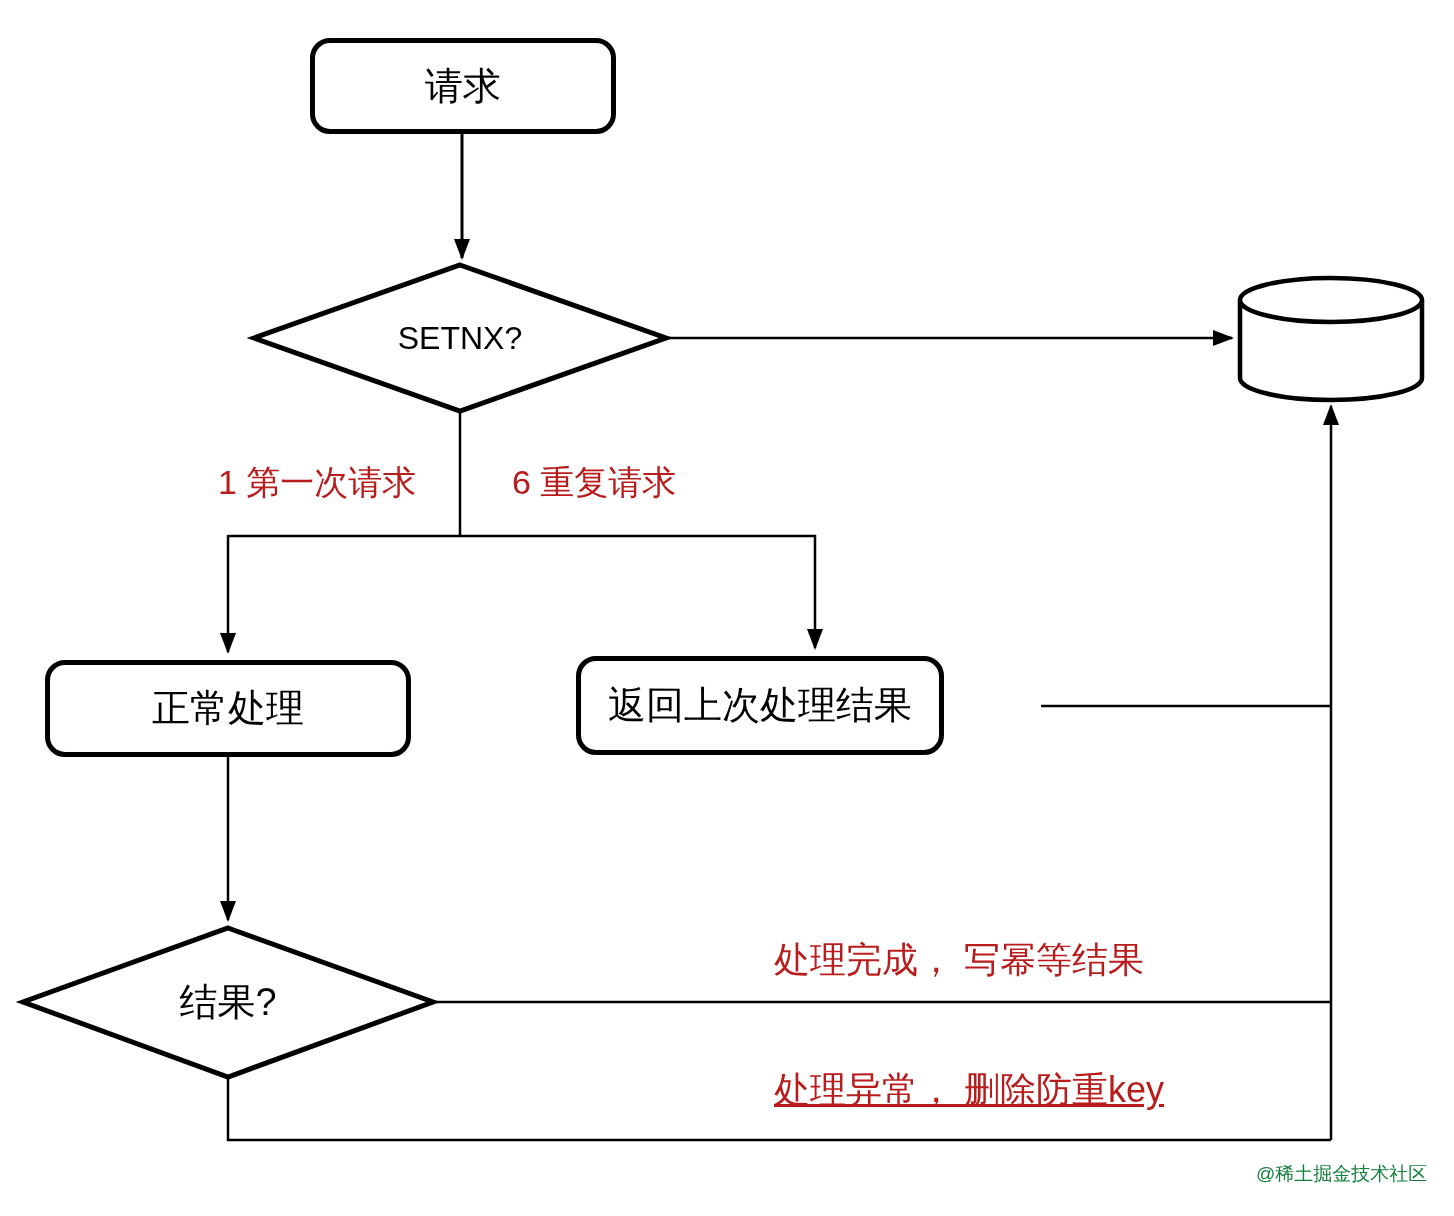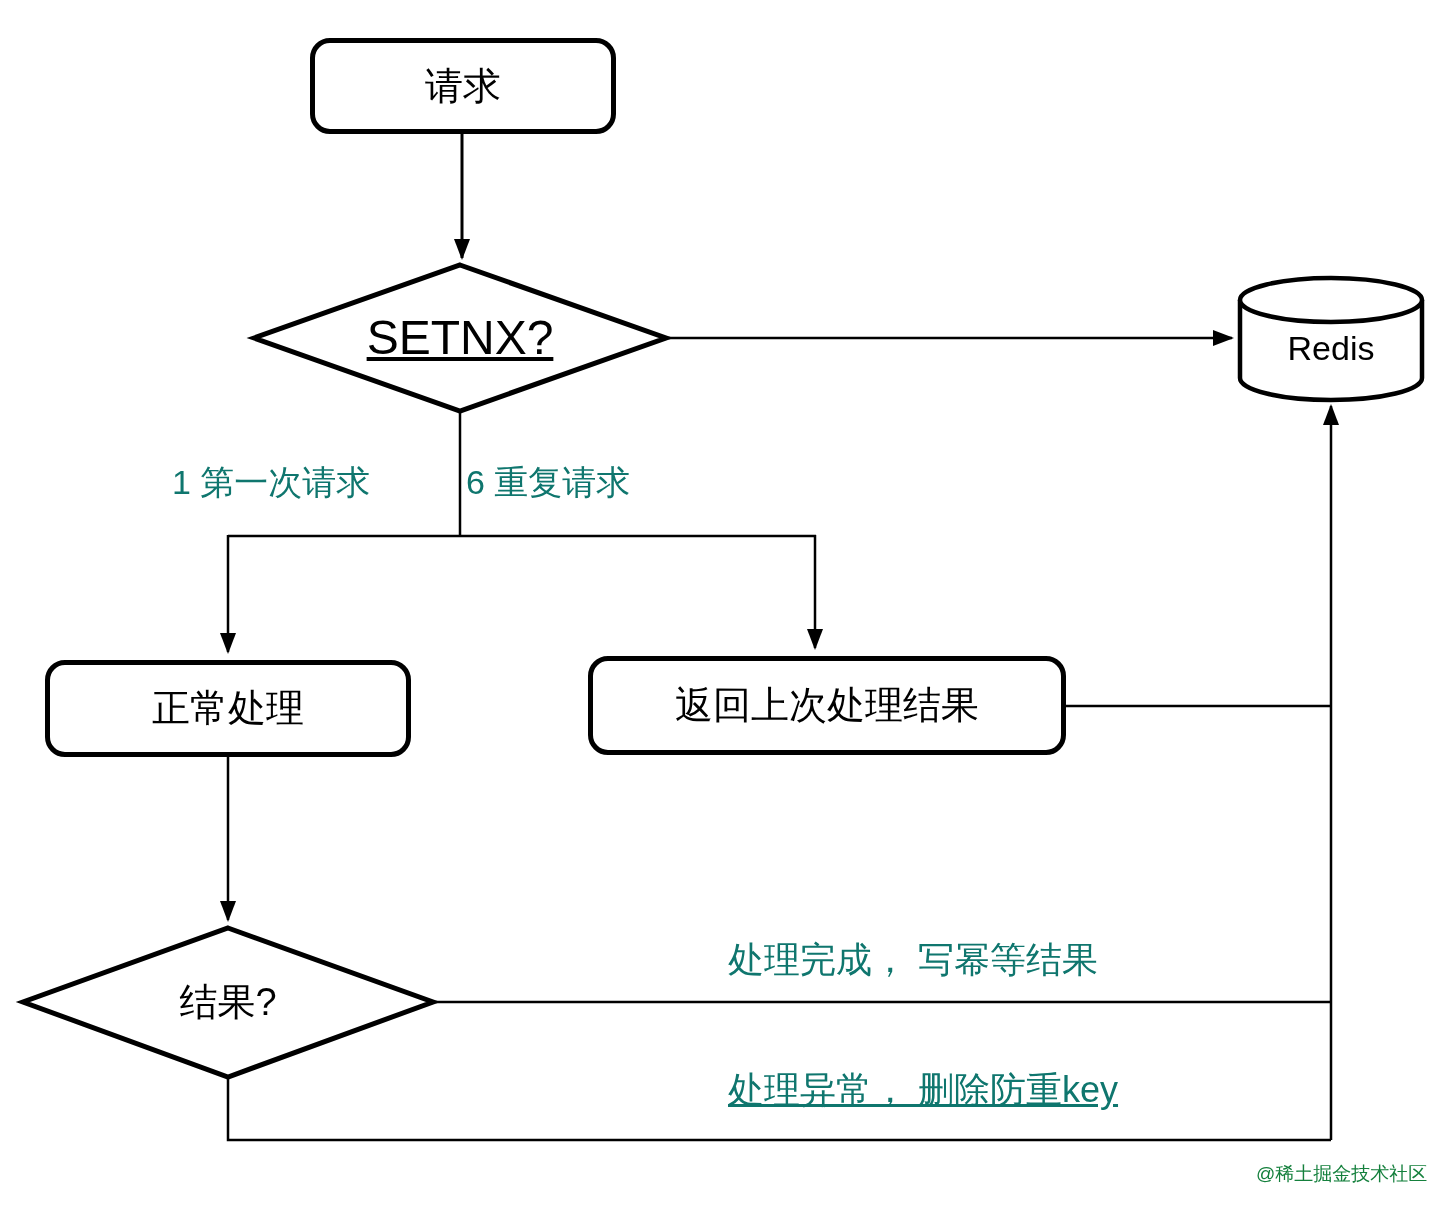--- a/index.html
+++ b/index.html
@@ -40,28 +40,29 @@
     position: absolute;
     z-index: 2;
     color: #000000;
     text-align: center;
     pointer-events: none;
     white-space: nowrap;
   }
   .edge-label {
     position: absolute;
     z-index: 2;
-    color: #0f766e;
+    color: #b91c1c;
     white-space: nowrap;
+    margin-left: 46px;
   }
   #request-box   { left: 310px; top: 38px;  width: 306px; height: 96px; }
   #normal-box    { left: 45px;  top: 660px; width: 366px; height: 97px; }
-  #return-box    { left: 588px; top: 656px; width: 478px; height: 99px; }
+  #return-box    { left: 576px; top: 656px; width: 368px; height: 99px; }
 
-  #setnx-label   { left: 255px;  top: 312px;  width: 410px; height: 52px; line-height: 52px; font-size: 48px; text-decoration: underline; }
+  #setnx-label   { left: 255px;  top: 312px;  width: 410px; height: 52px; line-height: 52px; font-size: 32px; }
   #result-label  { left: 23px;   top: 978px;  width: 410px; height: 48px; line-height: 48px; font-size: 38px; }
   #redis-label   { left: 1240px; top: 326px;  width: 182px; height: 44px; line-height: 44px; font-size: 34px; }
 
   #first-request-label  { left: 172px; top: 460px;  font-size: 34px; }
   #repeat-request-label { left: 466px; top: 460px;  font-size: 34px; }
   #success-label        { left: 728px; top: 936px;  font-size: 36px; }
   #failure-label        { left: 728px; top: 1066px; font-size: 36px; text-decoration: underline; }
 
   #watermark {
     position: absolute;
@@ -111,21 +112,20 @@
   </div>
   <div class="node-box" id="request-box">
     <span>请求</span>
   </div>
   <div class="node-box" id="return-box">
     <span>返回上次处理结果</span>
   </div>
 
   <div class="shape-label" id="setnx-label">SETNX?</div>
   <div class="shape-label" id="result-label">结果?</div>
-  <div class="shape-label" id="redis-label">Redis</div>
 
   <div class="edge-label" id="first-request-label">1 第一次请求</div>
   <div class="edge-label" id="repeat-request-label">6 重复请求</div>
   <div class="edge-label" id="success-label">处理完成， 写幂等结果</div>
   <div class="edge-label" id="failure-label">处理异常， 删除防重key</div>
 
   <div id="watermark">@稀土掘金技术社区</div>
 
 </div>
 

